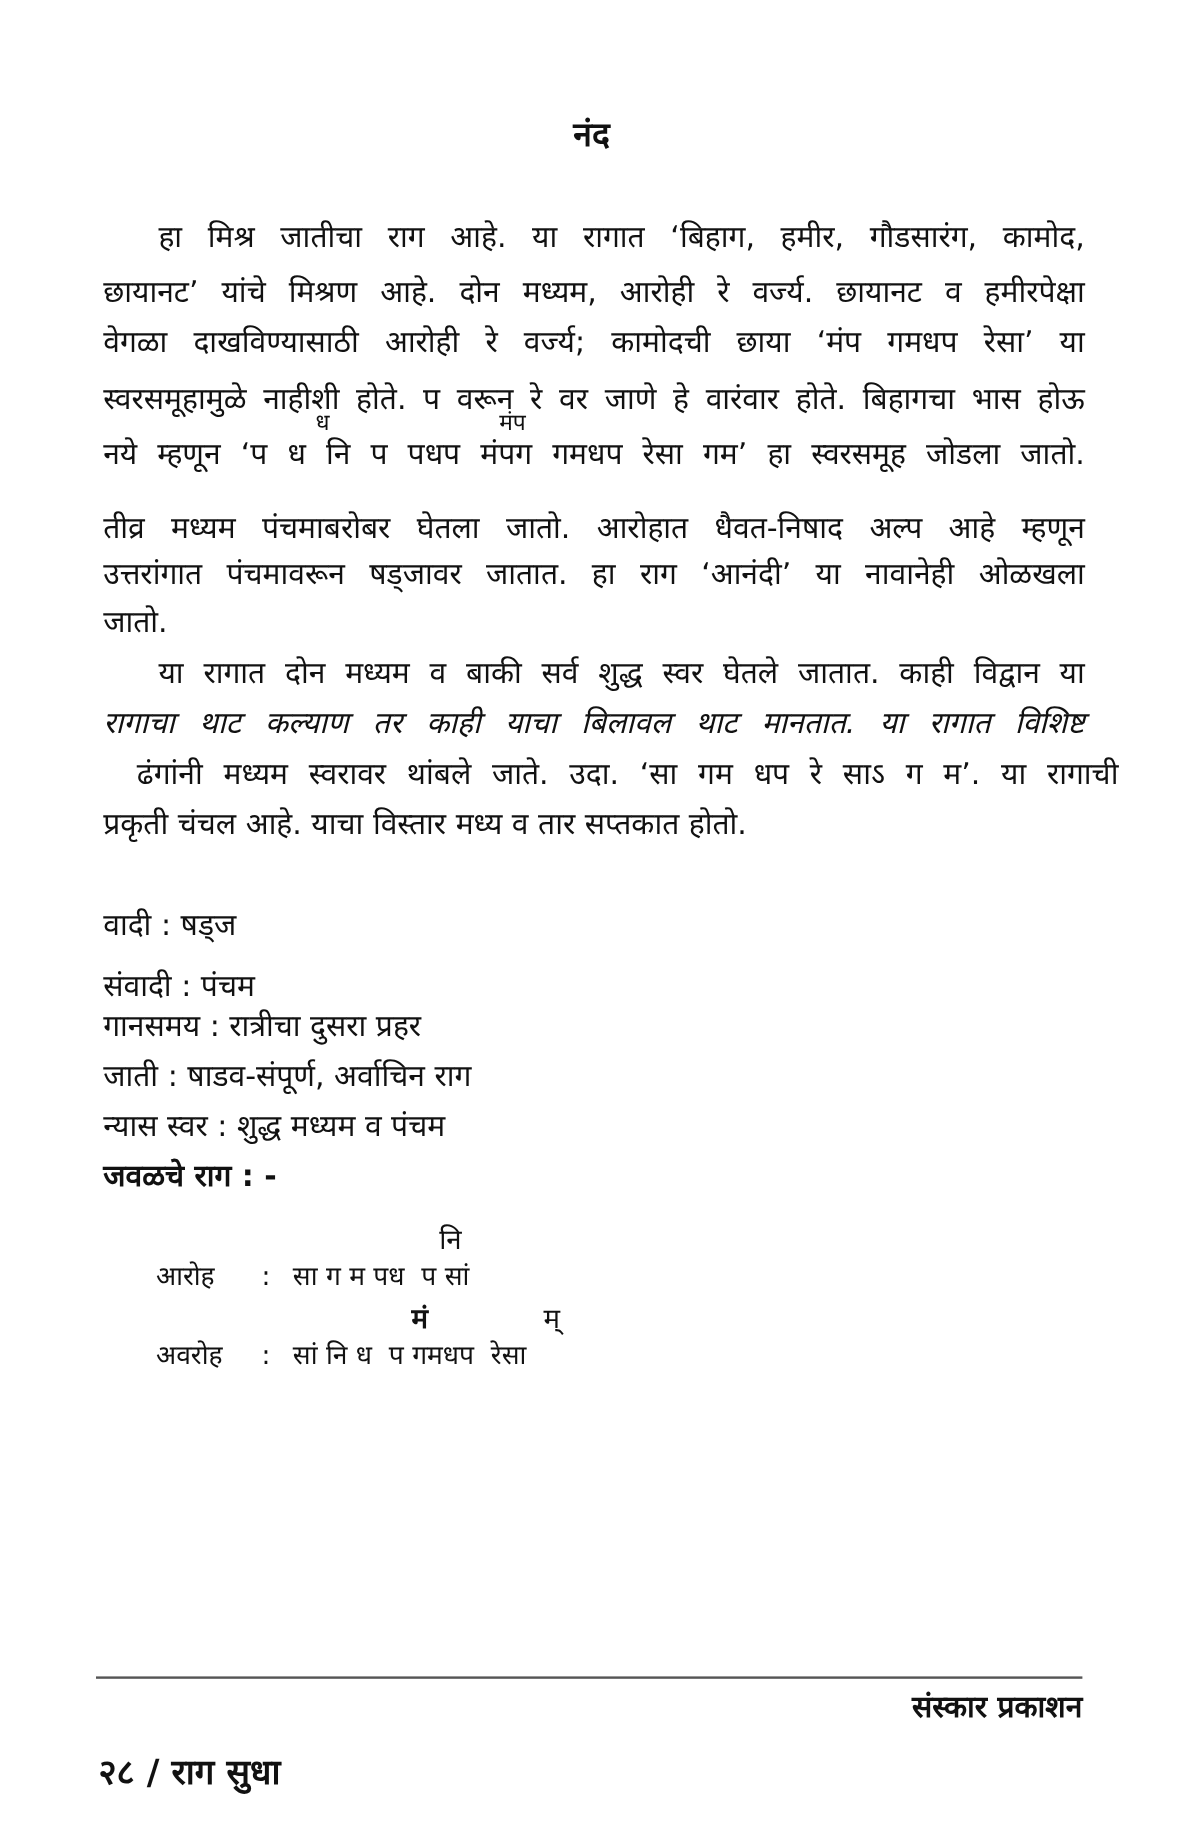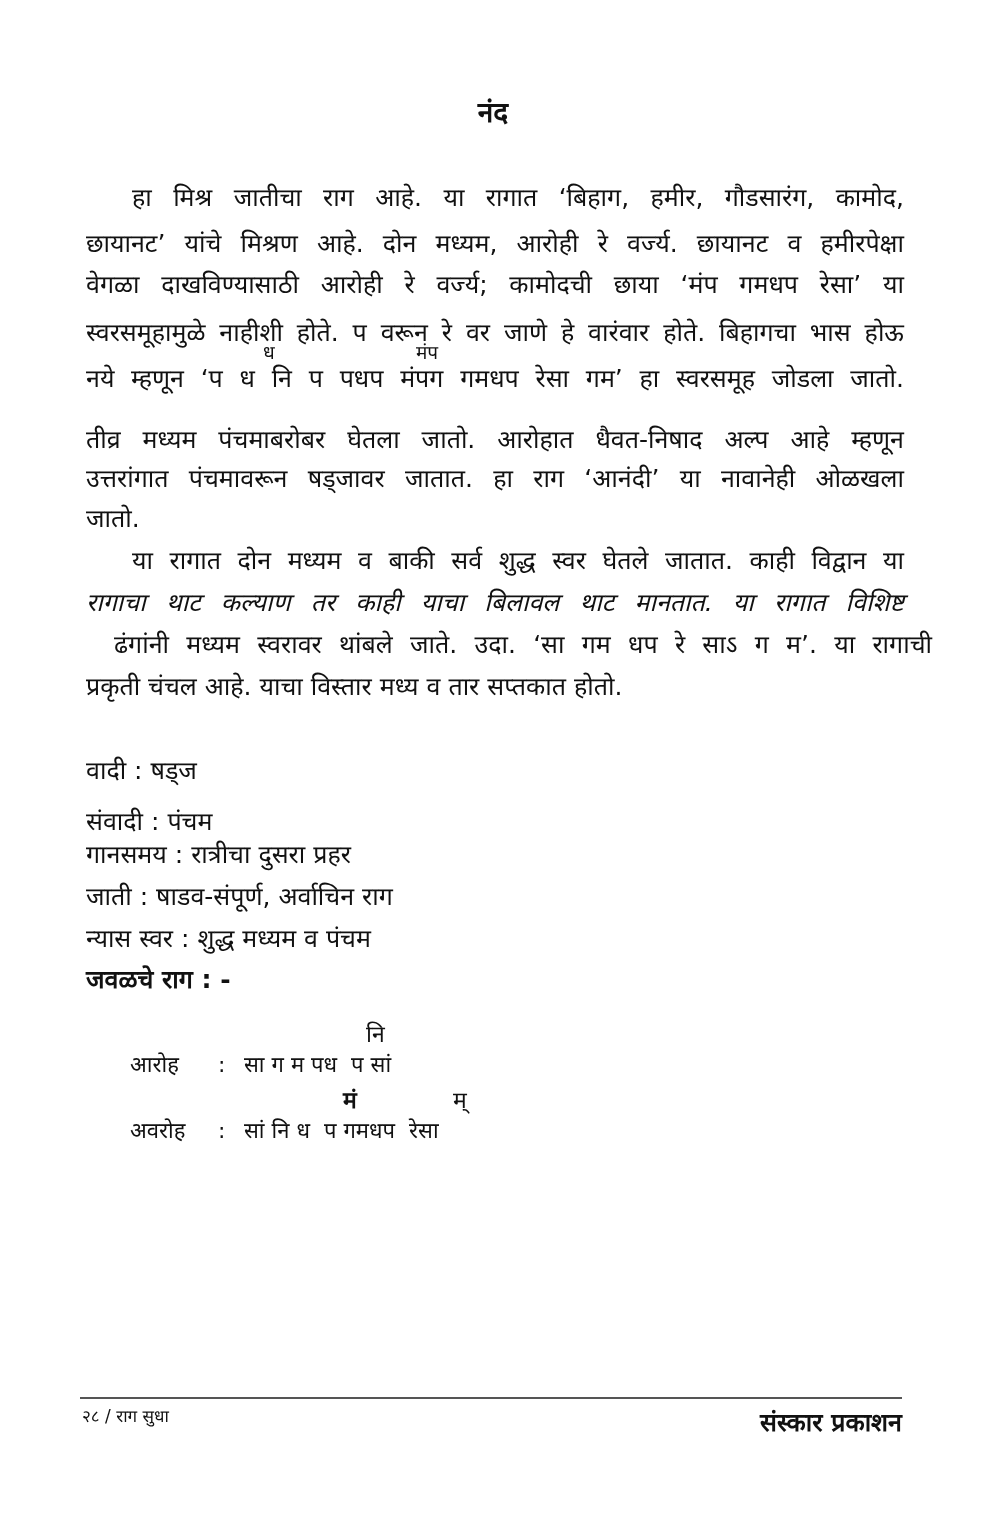--- a/index.html
+++ b/index.html
@@ -27,21 +27,21 @@
     .scale-row {
       position: absolute; left: 130px; font-size: 22px; line-height: 30px; white-space: nowrap;
     }
     .scale-label { display: inline-block; width: 88px; }
     .scale-sep { display: inline-block; width: 26px; }
     .footer-rule {
       position: absolute; left: 80px; width: 822px; top: 1397px; height: 0;
       border-top: 2px solid #555555;
     }
     .footer-left {
-      position: absolute; left: 82px; top: 1404px; font-size: 17px; font-weight: normal;
+      position: absolute; left: 82px; top: 1456px; font-size: 29px; font-weight: bold;
     }
     .footer-right {
       position: absolute; right: 88px; top: 1404px; font-size: 25px; font-weight: bold;
     }
   </style>
 </head>
 <body>
 
 <div class="page-title">नंद</div>
 

